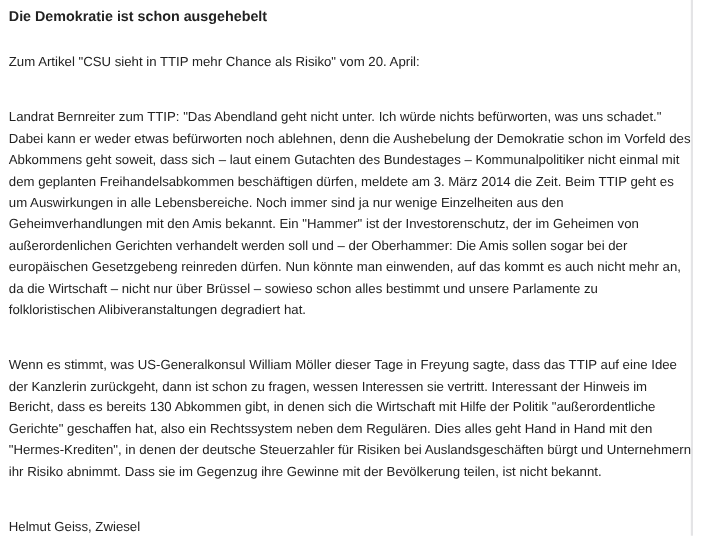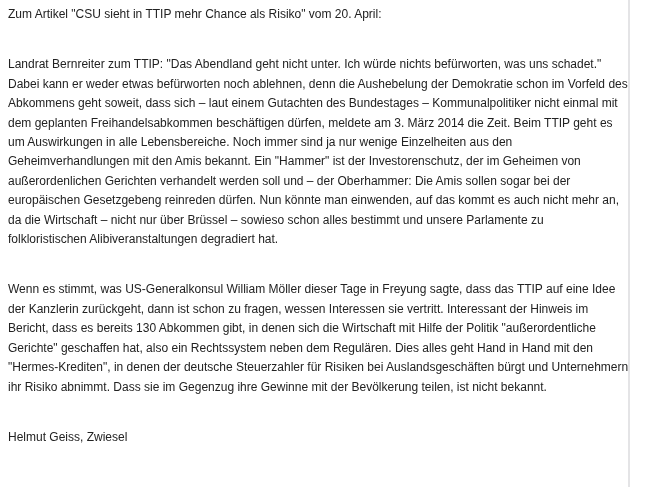--- a/index.html
+++ b/index.html
@@ -41,20 +41,21 @@
     left: 628px;
     width: 2px;
     height: 487px;
     background: #e4e4e6;
   }
 </style>
 </head>
 <body>
 
 <div class="doc">
+  <h1>Die Demokratie ist schon ausgehebelt</h1>
 
   <p>Zum Artikel "CSU sieht in TTIP mehr Chance als Risiko" vom 20. April:</p>
 
   <p>Landrat Bernreiter zum TTIP: "Das Abendland geht nicht unter. Ich würde nichts befürworten, was uns schadet."
 Dabei kann er weder etwas befürworten noch ablehnen, denn die Aushebelung der Demokratie schon im Vorfeld des
 Abkommens geht soweit, dass sich – laut einem Gutachten des Bundestages – Kommunalpolitiker nicht einmal mit
 dem geplanten Freihandelsabkommen beschäftigen dürfen, meldete am 3. März 2014 die Zeit. Beim TTIP geht es
 um Auswirkungen in alle Lebensbereiche. Noch immer sind ja nur wenige Einzelheiten aus den
 Geheimverhandlungen mit den Amis bekannt. Ein "Hammer" ist der Investorenschutz, der im Geheimen von
 außerordenlichen Gerichten verhandelt werden soll und – der Oberhammer: Die Amis sollen sogar bei der

